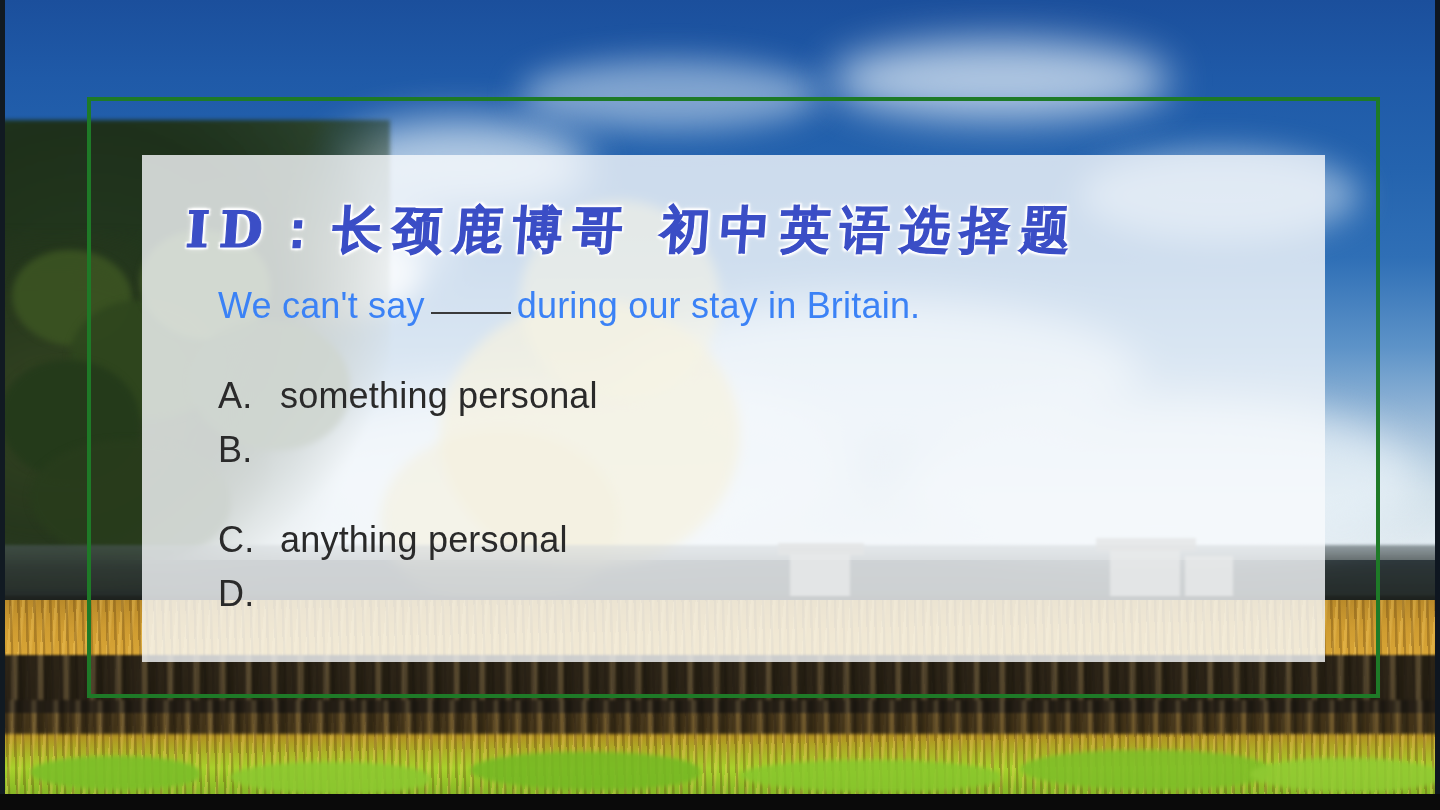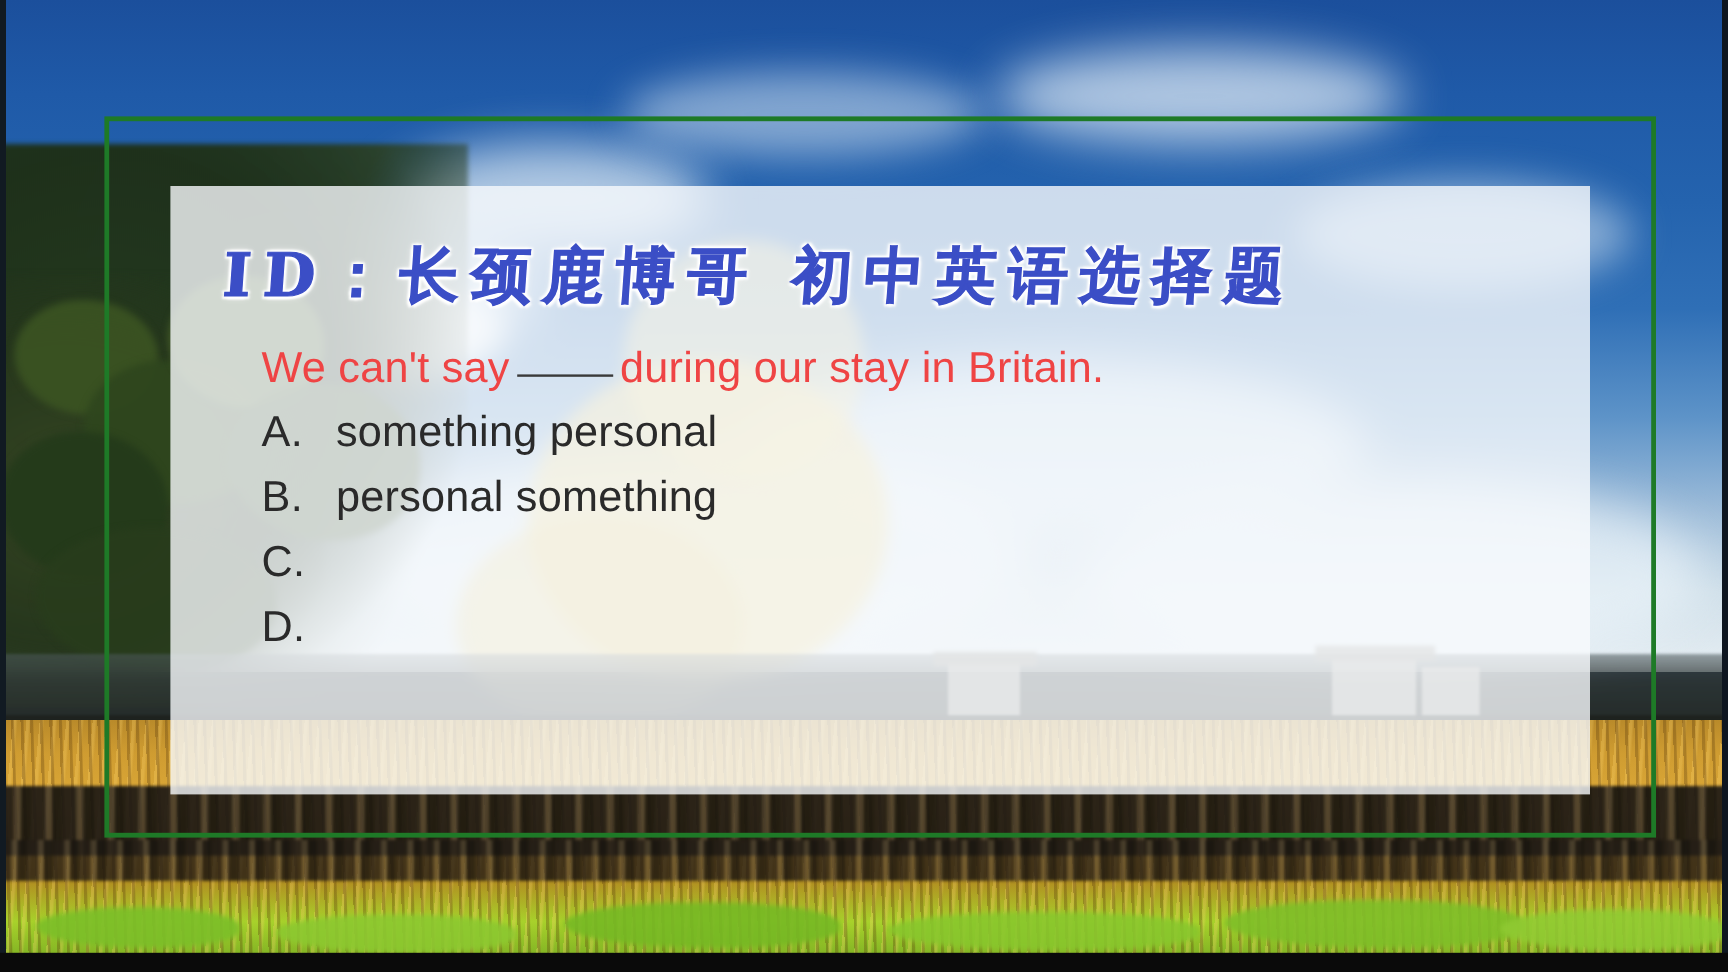--- a/index.html
+++ b/index.html
@@ -231,21 +231,21 @@
   
   .qa-block {
     position: absolute;
     left: 76px;
     top: 124px;
     width: 1060px;
   }
   .question {
     font-size: 36px;
     line-height: 54px;
-    color: #ef4444;
+    color: #3b82f6;
     white-space: nowrap;
     margin-bottom: 0px;
     letter-spacing: 0.2px;
   }
   .blank {
     display: inline-block;
     width: 80px;
     border-bottom: 2px solid #3a3a3a;
     margin: 0 6px;
     vertical-align: 4px;
@@ -258,20 +258,21 @@
     line-height: 54px;
     color: #2a2a2a;
     letter-spacing: 0.2px;
   }
   .option .opt-letter {
     width: 62px;
     flex: 0 0 62px;
   }
   .option .opt-text {
     white-space: nowrap;
+    margin-top: 36px;
   }
 </style>
 </head>
 <body>
 
 <div id="stage">
 
   <div class="bg-photo">
     <div class="sky"></div>
 
@@ -338,25 +339,25 @@
         <span>We can't say</span><span class="blank"></span><span>during our stay in Britain.</span>
       </div>
 
       <div class="option">
         <span class="opt-letter">A.</span>
         <span class="opt-text">something personal</span>
       </div>
 
       <div class="option">
         <span class="opt-letter">B.</span>
-        <span class="opt-text">personal something</span>
       </div>
 
       <div class="option">
         <span class="opt-letter">C.</span>
+        <span class="opt-text">anything personal</span>
       </div>
 
       <div class="option">
         <span class="opt-letter">D.</span>
       </div>
 
     </div>
   </div>
 
 </div>

